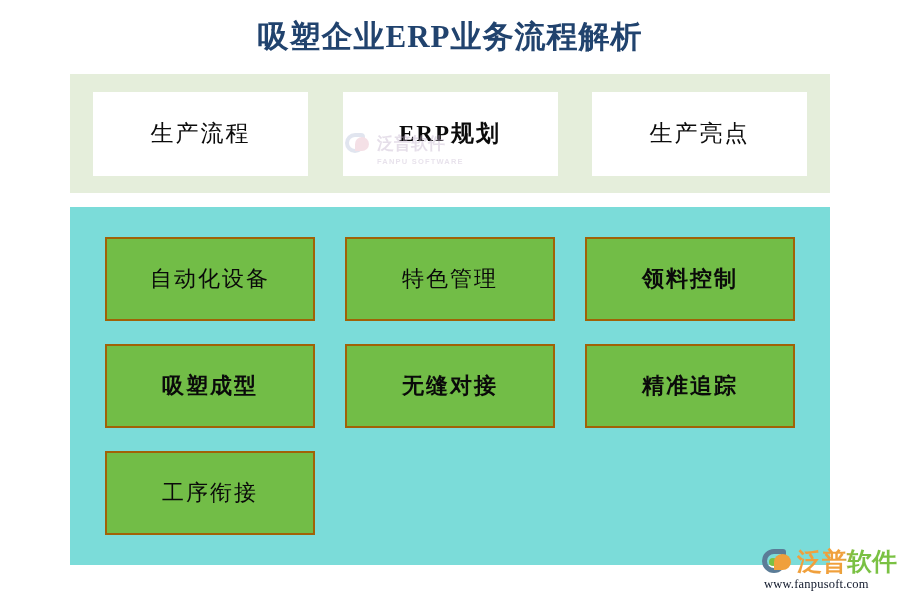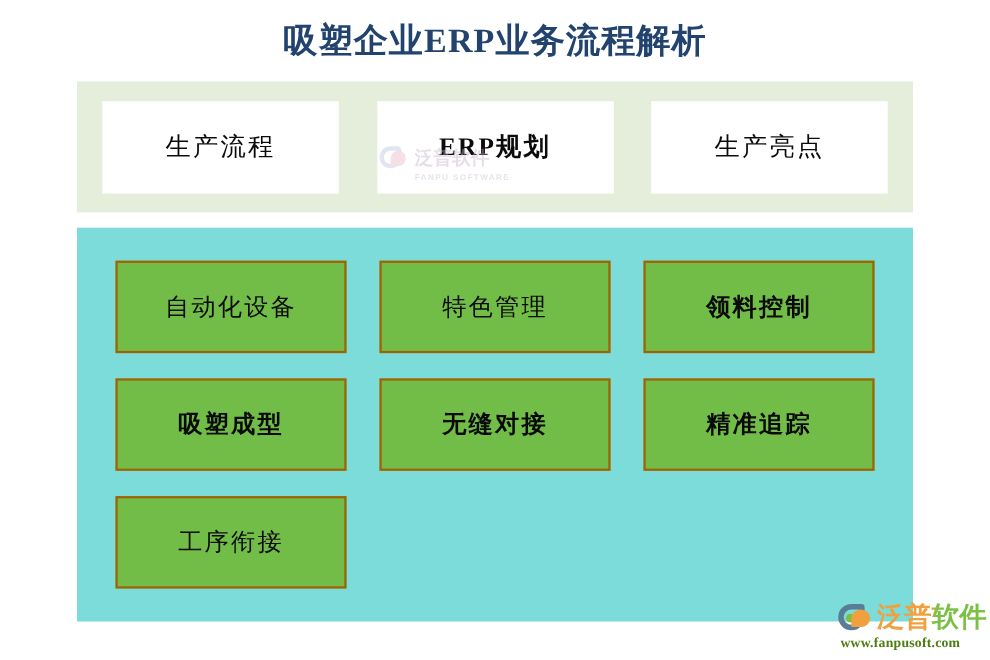--- a/index.html
+++ b/index.html
@@ -222,22 +222,22 @@
     background: linear-gradient(100deg, #f0a03c 0%, #f0a03c 46%, #7ac143 54%, #7ac143 100%);
     -webkit-background-clip: text;
     background-clip: text;
     color: transparent;
     -webkit-text-fill-color: transparent;
     white-space: nowrap;
   }
   .brand-url {
     font-family: "Liberation Serif", "DejaVu Serif", serif;
     font-size: 12.5px;
-    font-weight: bold;
-    color: #4d7c0f;
+    font-weight: normal;
+    color: #0f172a;
     letter-spacing: 0.2px;
     margin-top: 0px;
     margin-left: 2px;
     white-space: nowrap;
   }
 </style>
 </head>
 <body>
 
 <div id="canvas">

